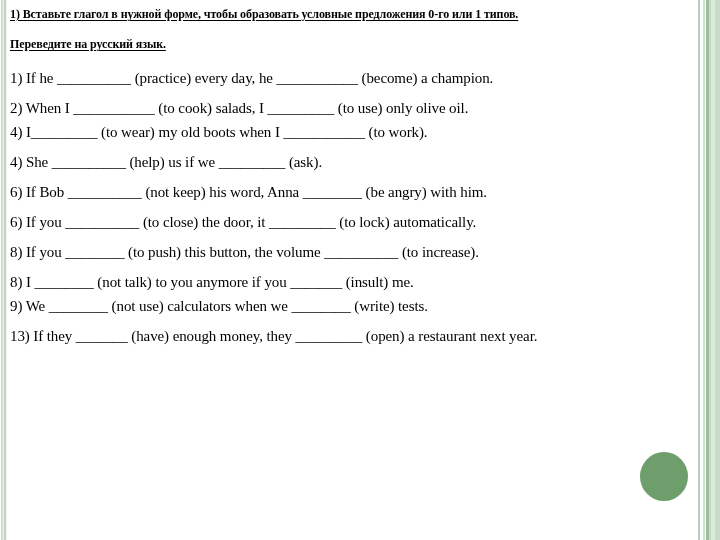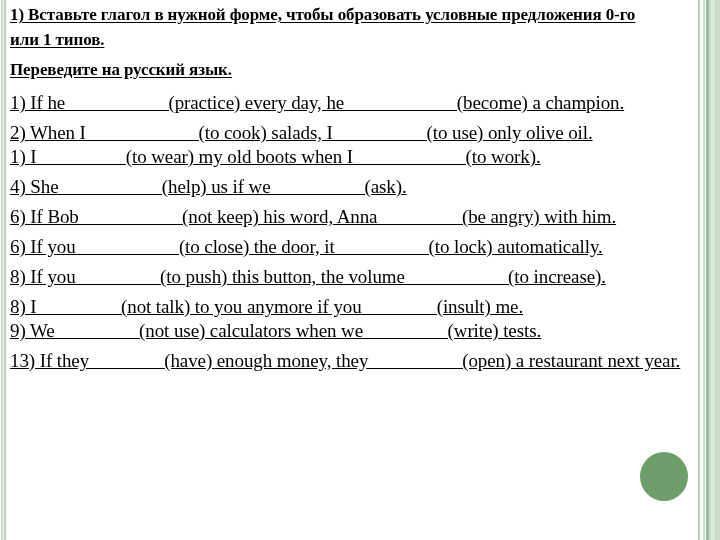--- a/index.html
+++ b/index.html
@@ -71,44 +71,43 @@
   .content {
     position: absolute;
     left: 10px;
     top: 2px;
     width: 686px;
     height: 536px;
   }
 
   .heading {
     font-weight: bold;
-    font-size: 17px;
+    font-size: 12px;
     line-height: 25px;
     text-decoration: underline;
     text-underline-offset: 2px;
     margin: 0 0 4px 0;
     letter-spacing: -0.1px;
   }
 
   .heading.h1 {
     width: 655px;
   }
 
   .heading.h2 {
     margin-top: 5px;
     margin-bottom: 10px;
   }
 
   .item {
-    font-size: 19px;
+    font-size: 15px;
     line-height: 22px;
     margin: 0 0 2px 0;
     letter-spacing: -0.1px;
     white-space: normal;
-    text-decoration: underline;
   }
 
   .item.gap {
     margin-top: 8px;
   }
 
   .ellipse {
     position: absolute;
     left: 640px;
     top: 452px;
@@ -130,21 +129,21 @@
   <div class="content">
 
     <p class="heading h1">1) Вставьте глагол в нужной форме, чтобы образовать условные предложения 0-го или 1 типов.</p>
 
     <p class="heading h2">Переведите на русский язык.</p>
 
     <p class="item gap">1) If he __________ (practice) every day, he ___________ (become) a champion.</p>
 
     <p class="item gap">2) When I ___________ (to cook) salads, I _________ (to use) only olive oil.</p>
 
-    <p class="item">1) I_________ (to wear) my old boots when I ___________ (to work).</p>
+    <p class="item">4) I_________ (to wear) my old boots when I ___________ (to work).</p>
 
     <p class="item gap">4) She __________ (help) us if we _________ (ask).</p>
 
     <p class="item gap">6) If Bob __________ (not keep) his word, Anna ________ (be angry) with him.</p>
 
     <p class="item gap">6) If you __________ (to close) the door, it _________ (to lock) automatically.</p>
 
     <p class="item gap">8) If you ________ (to push) this button, the volume __________ (to increase).</p>
 
     <p class="item gap">8) I ________ (not talk) to you anymore if you _______ (insult) me.</p>

